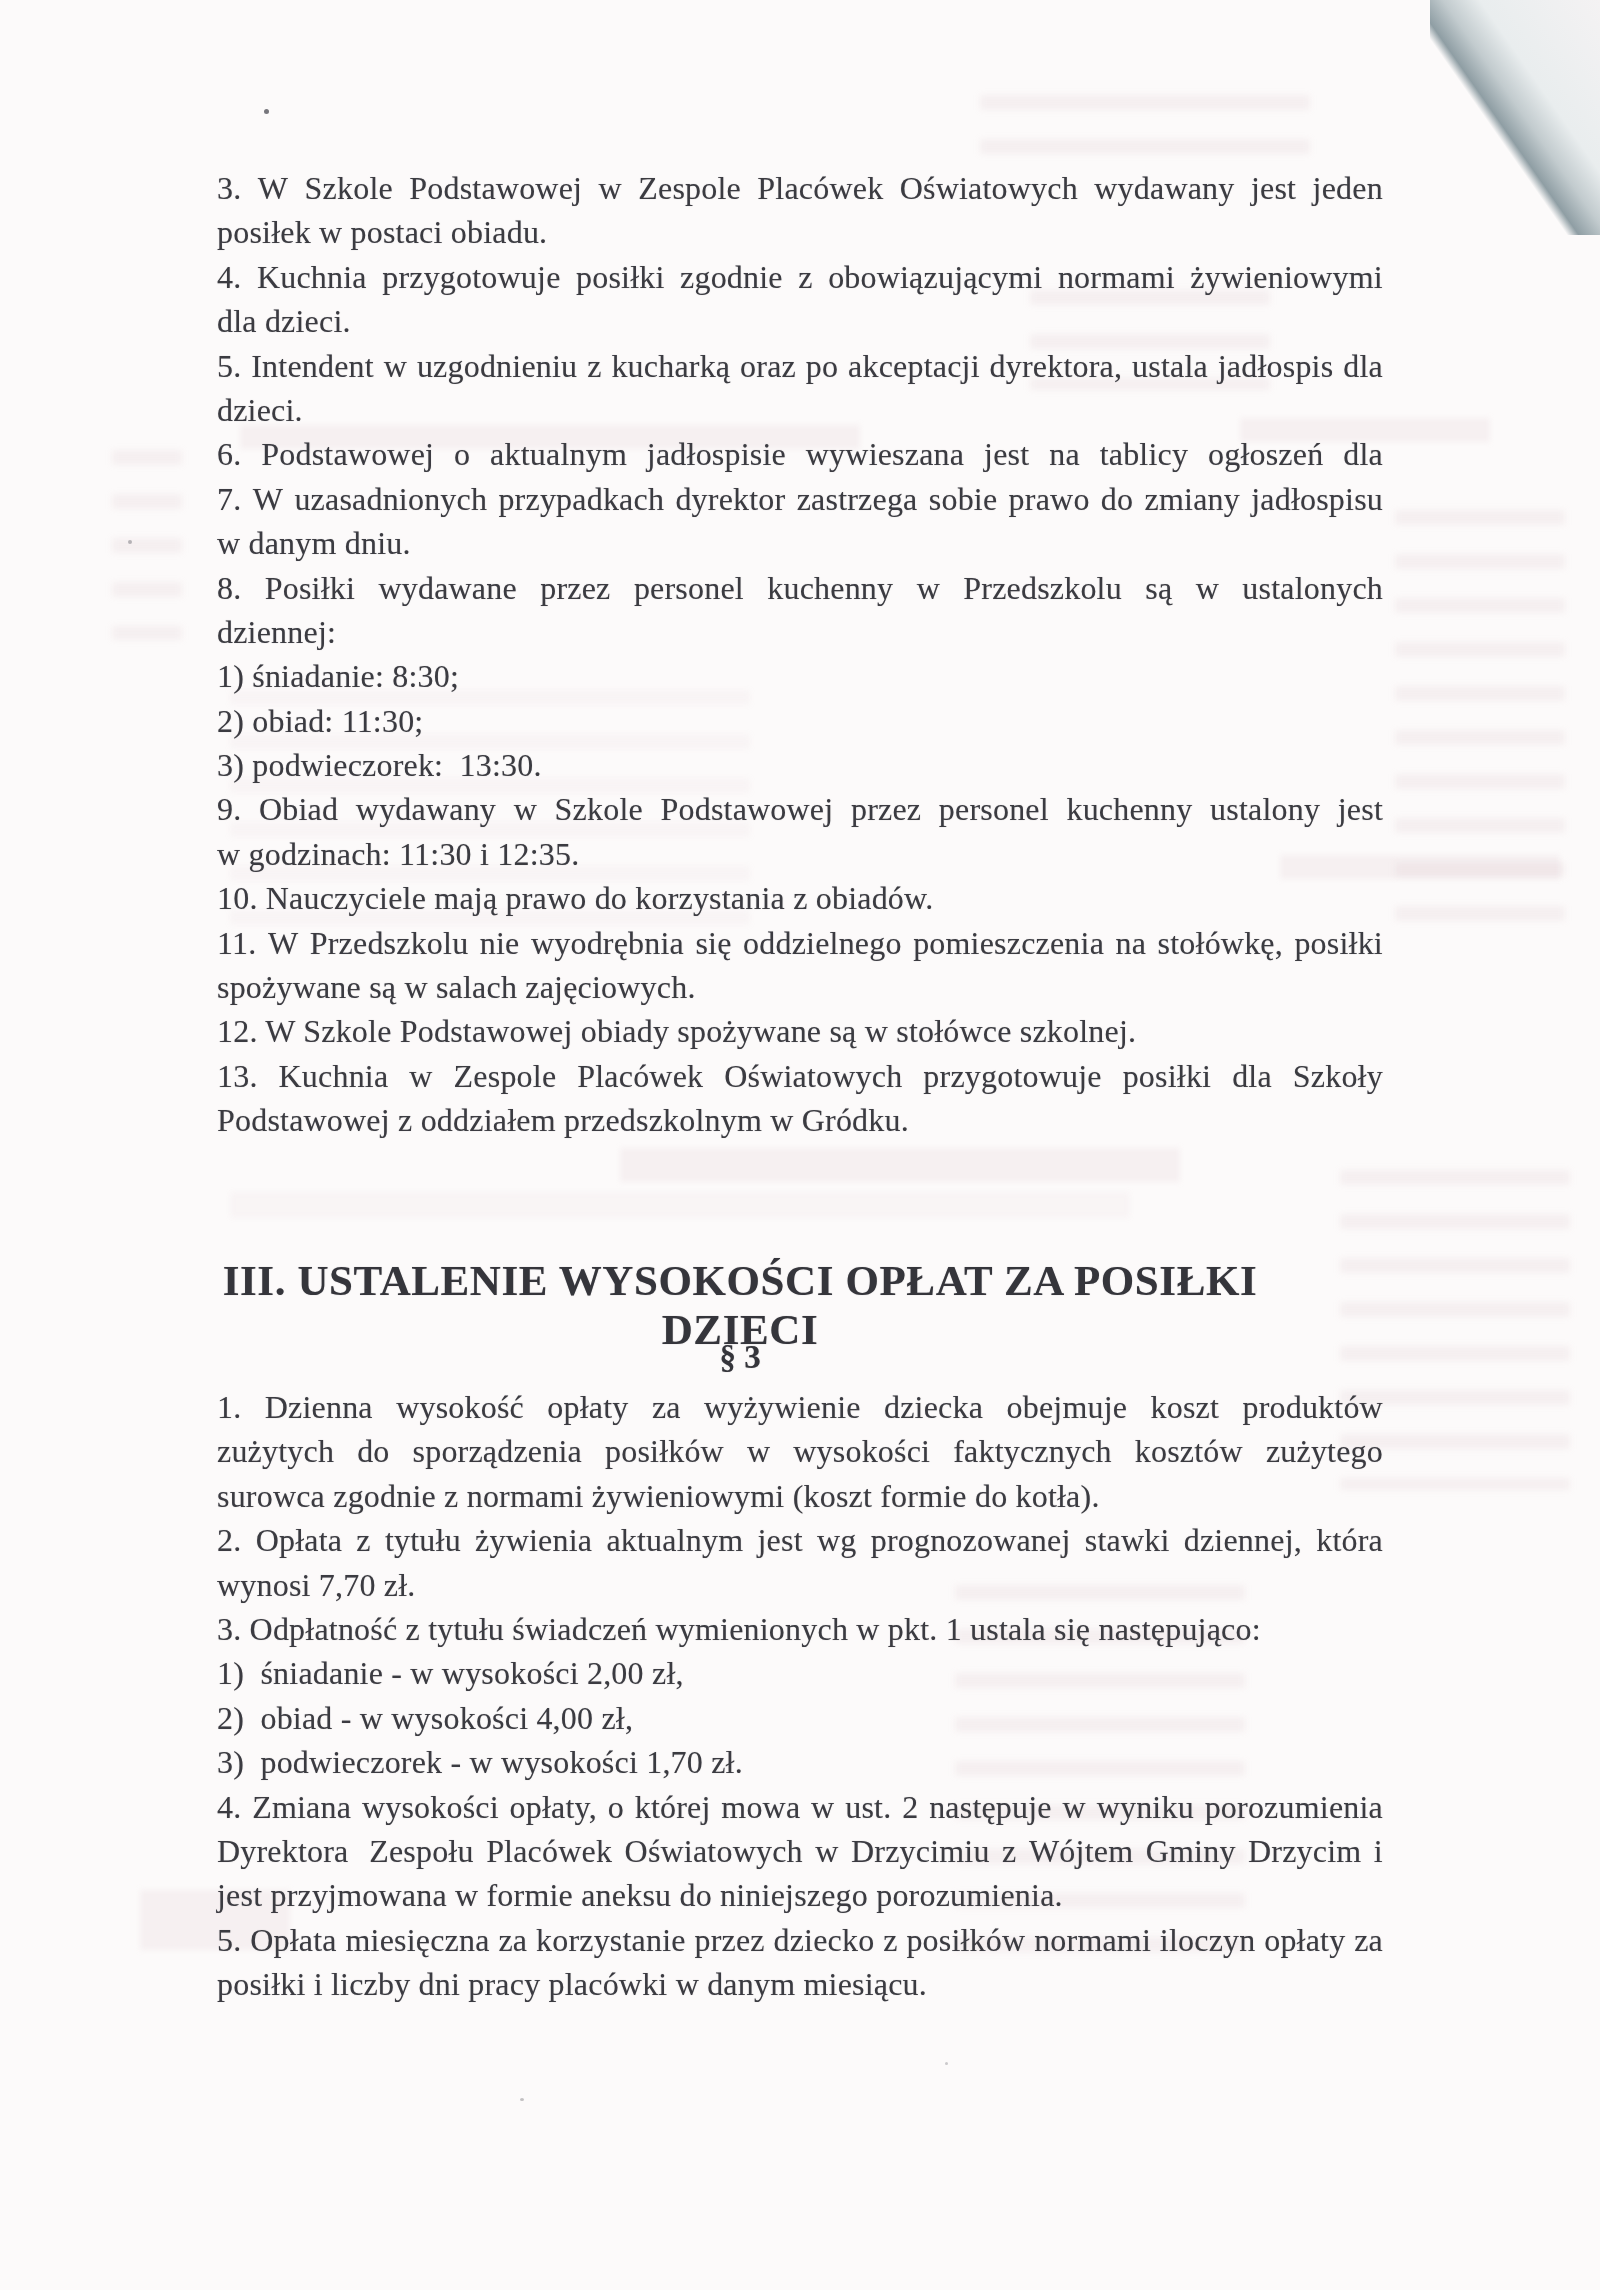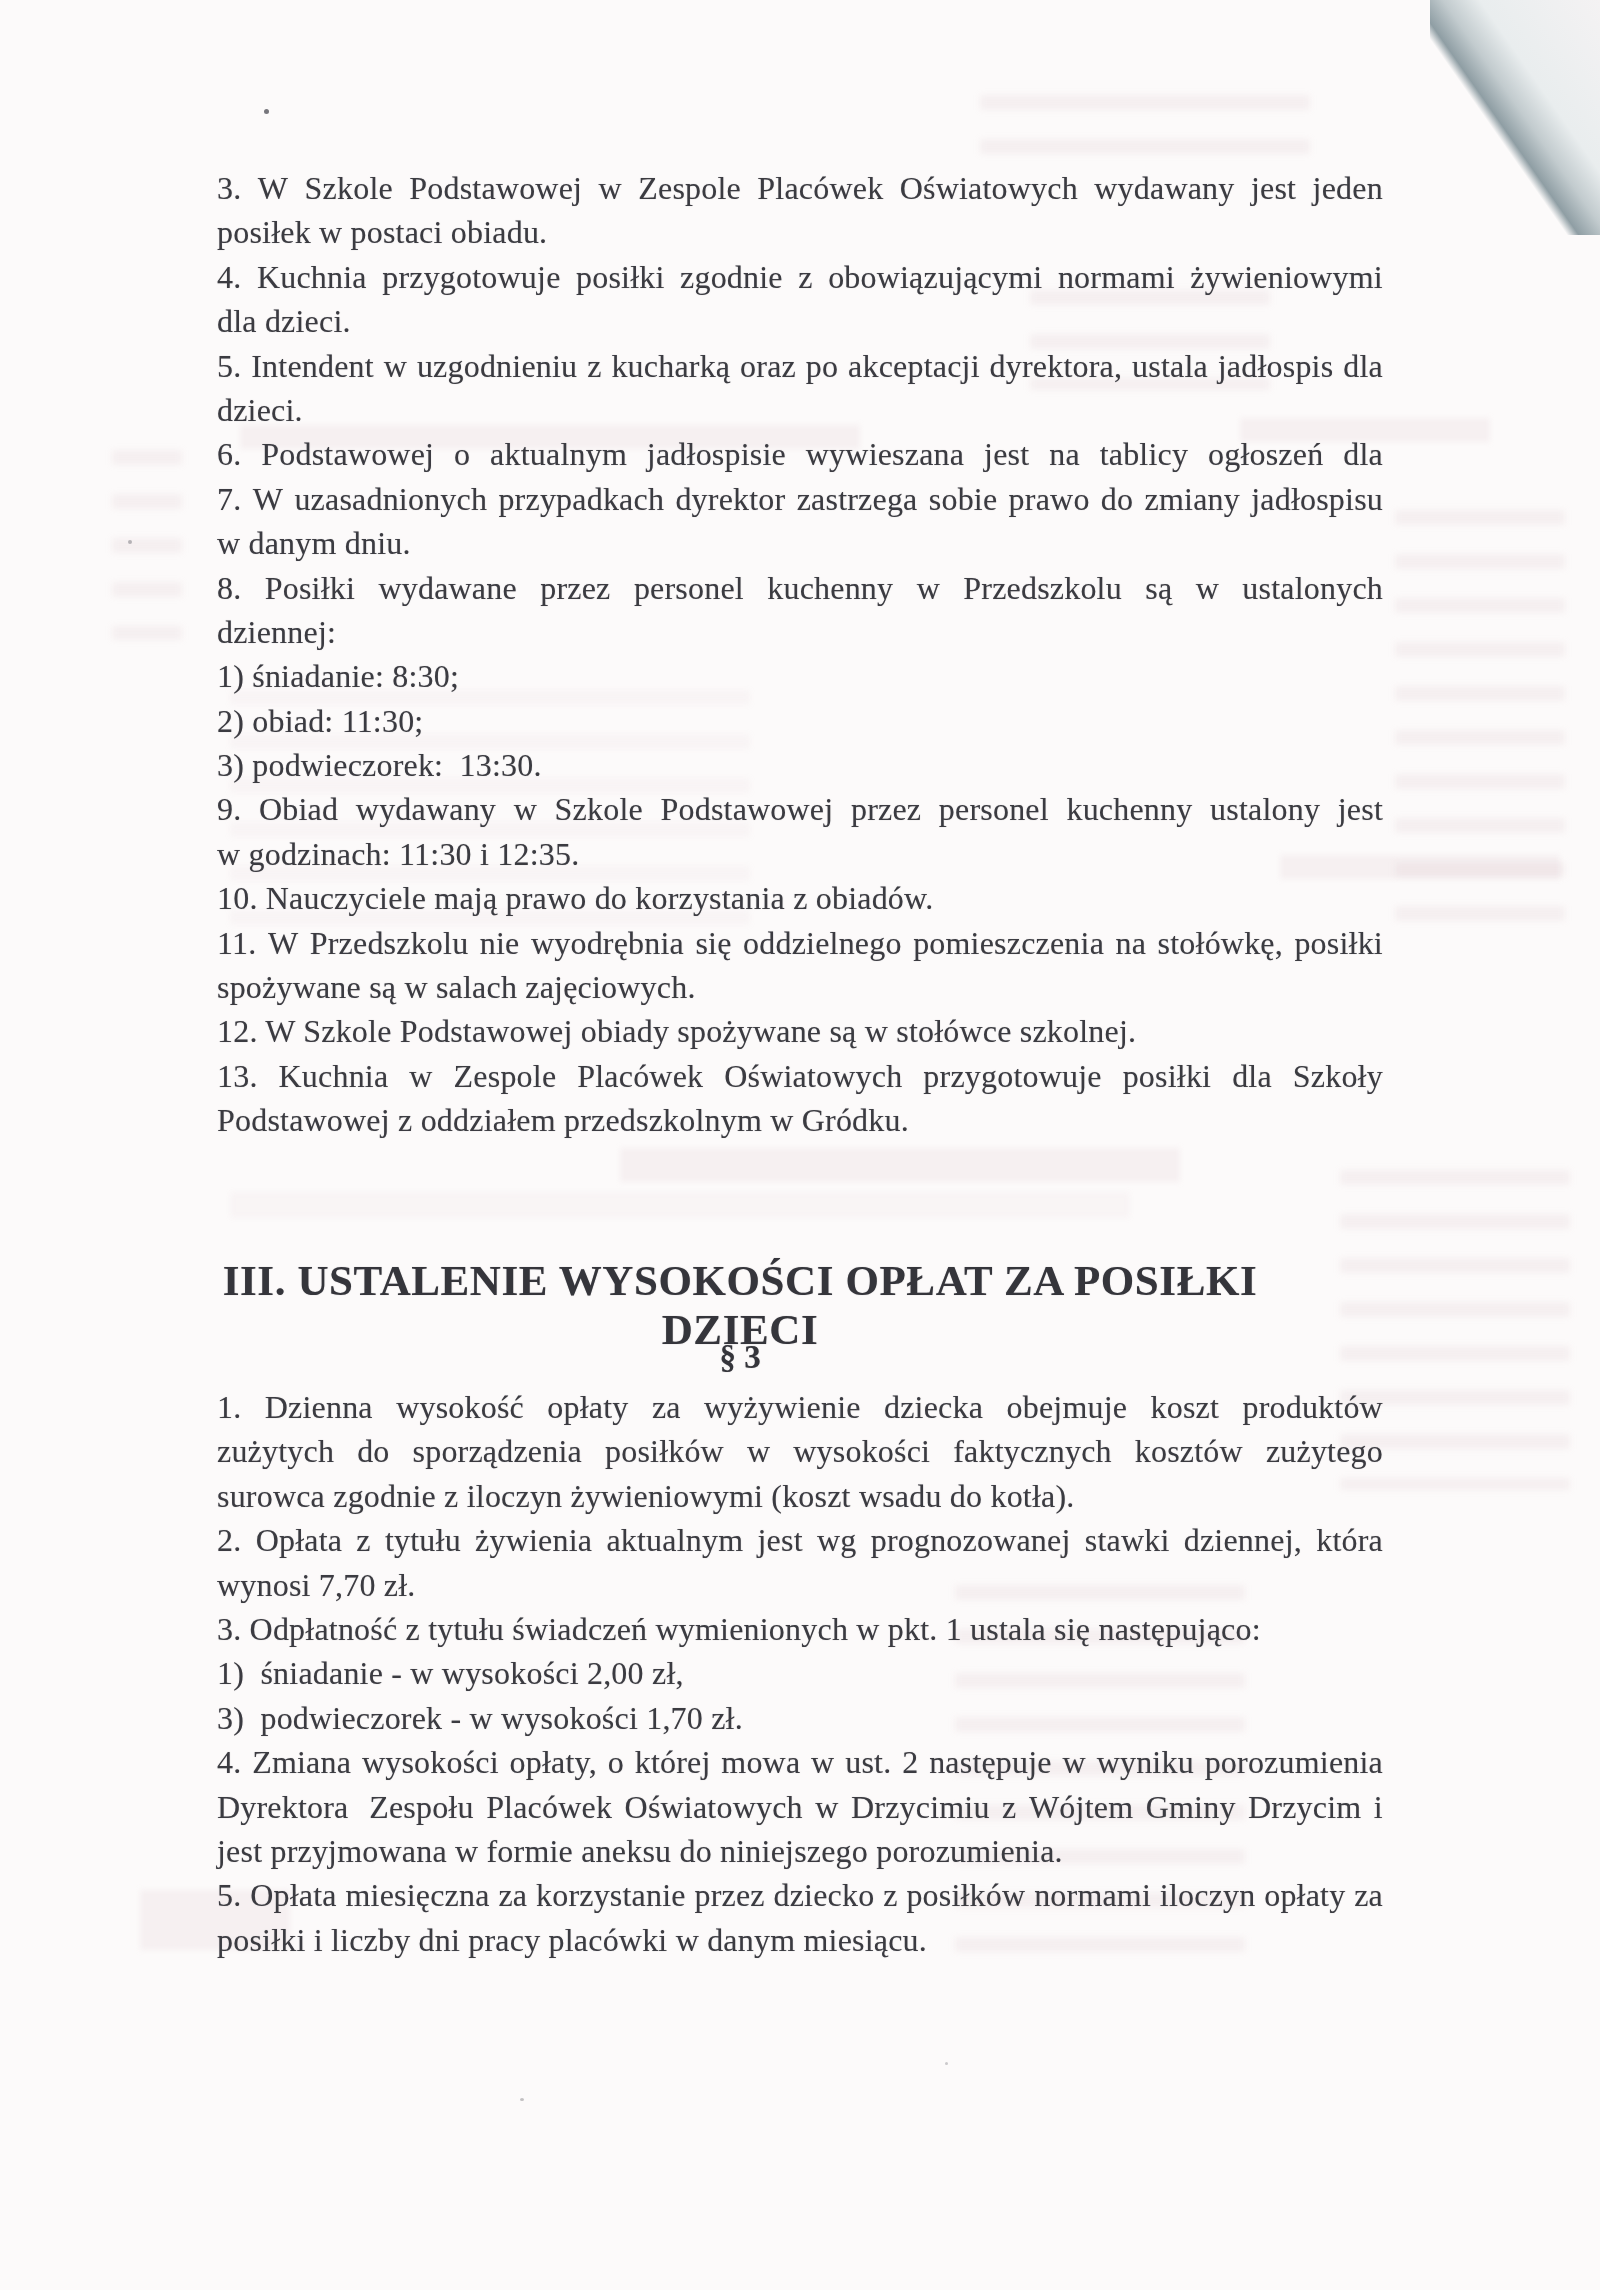--- a/index.html
+++ b/index.html
@@ -116,25 +116,26 @@
       <div class="tline l">Podstawowej z oddziałem przedszkolnym w Gródku.</div>
     </div>
 
   <div class="doc-heading">III. USTALENIE WYSOKOŚCI OPŁAT ZA POSIŁKI DZIECI</div>
 
   <div class="para-mark">§ 3</div>
 
   <div class="textcol" style="top:1385px;">
       <div class="tline j"><span>1.</span><span>Dzienna</span><span>wysokość</span><span>opłaty</span><span>za</span><span>wyżywienie</span><span>dziecka</span><span>obejmuje</span><span>koszt</span><span>produktów</span></div>
       <div class="tline j"><span>zużytych</span><span>do</span><span>sporządzenia</span><span>posiłków</span><span>w</span><span>wysokości</span><span>faktycznych</span><span>kosztów</span><span>zużytego</span></div>
-      <div class="tline l">surowca zgodnie z iloczyn żywieniowymi (koszt wsadu do kotła).</div>
+      <div class="tline l">surowca zgodnie z normami żywieniowymi (koszt formie do kotła).</div>
       <div class="tline j"><span>2.</span><span>Opłata</span><span>z</span><span>tytułu</span><span>żywienia</span><span>aktualnym</span><span>jest</span><span>wg</span><span>prognozowanej</span><span>stawki</span><span>dziennej,</span><span>która</span></div>
       <div class="tline l">wynosi 7,70 zł.</div>
       <div class="tline l">3. Odpłatność z tytułu świadczeń wymienionych w pkt. 1 ustala się następująco:</div>
       <div class="tline l">1)&nbsp; śniadanie - w wysokości 2,00 zł,</div>
+      <div class="tline l">2)&nbsp; obiad - w wysokości 4,00 zł,</div>
       <div class="tline l">3)&nbsp; podwieczorek - w wysokości 1,70 zł.</div>
       <div class="tline j"><span>4.</span><span>Zmiana</span><span>wysokości</span><span>opłaty,</span><span>o</span><span>której</span><span>mowa</span><span>w</span><span>ust.</span><span>2</span><span>następuje</span><span>w</span><span>wyniku</span><span>porozumienia</span></div>
       <div class="tline j"><span>Dyrektora&nbsp;</span><span>Zespołu</span><span>Placówek</span><span>Oświatowych</span><span>w</span><span>Drzycimiu</span><span>z</span><span>Wójtem</span><span>Gminy</span><span>Drzycim</span><span>i</span></div>
       <div class="tline l">jest przyjmowana w formie aneksu do niniejszego porozumienia.</div>
       <div class="tline j"><span>5.</span><span>Opłata</span><span>miesięczna</span><span>za</span><span>korzystanie</span><span>przez</span><span>dziecko</span><span>z</span><span>posiłków</span><span>normami</span><span>iloczyn</span><span>opłaty</span><span>za</span></div>
       <div class="tline l">posiłki i liczby dni pracy placówki w danym miesiącu.</div>
     </div>
 
 </div>
 

